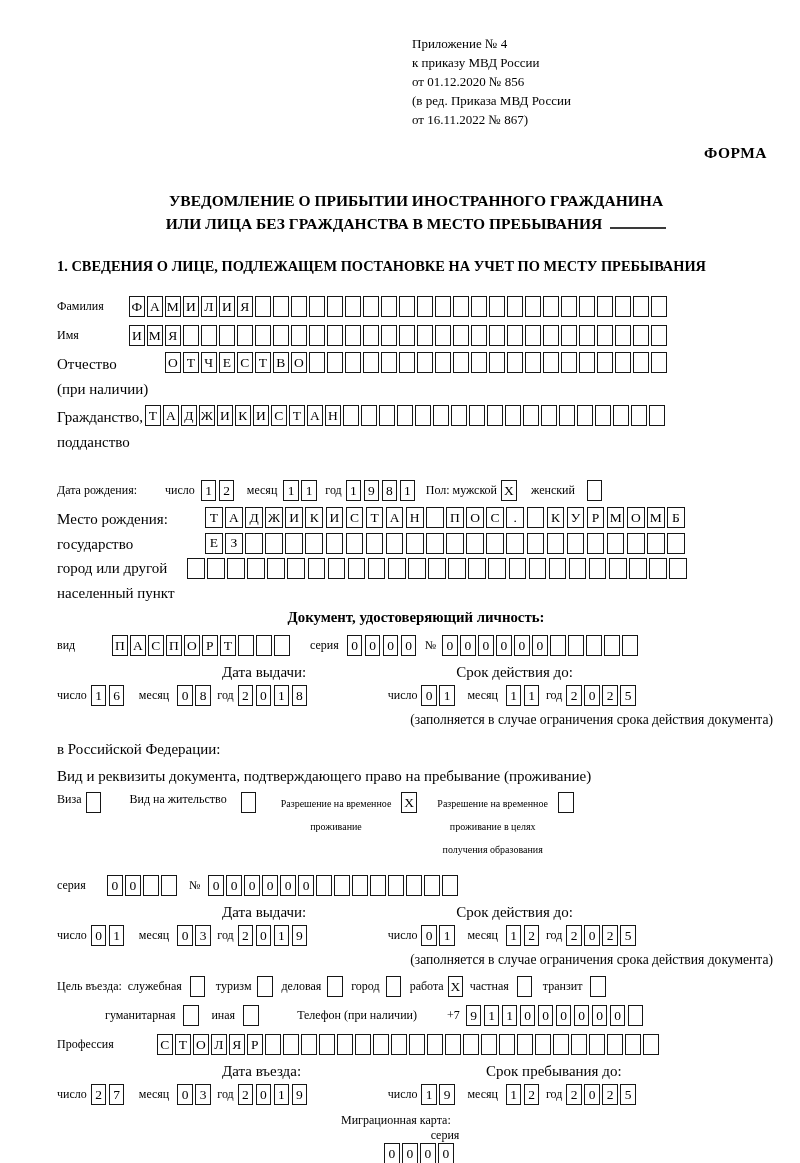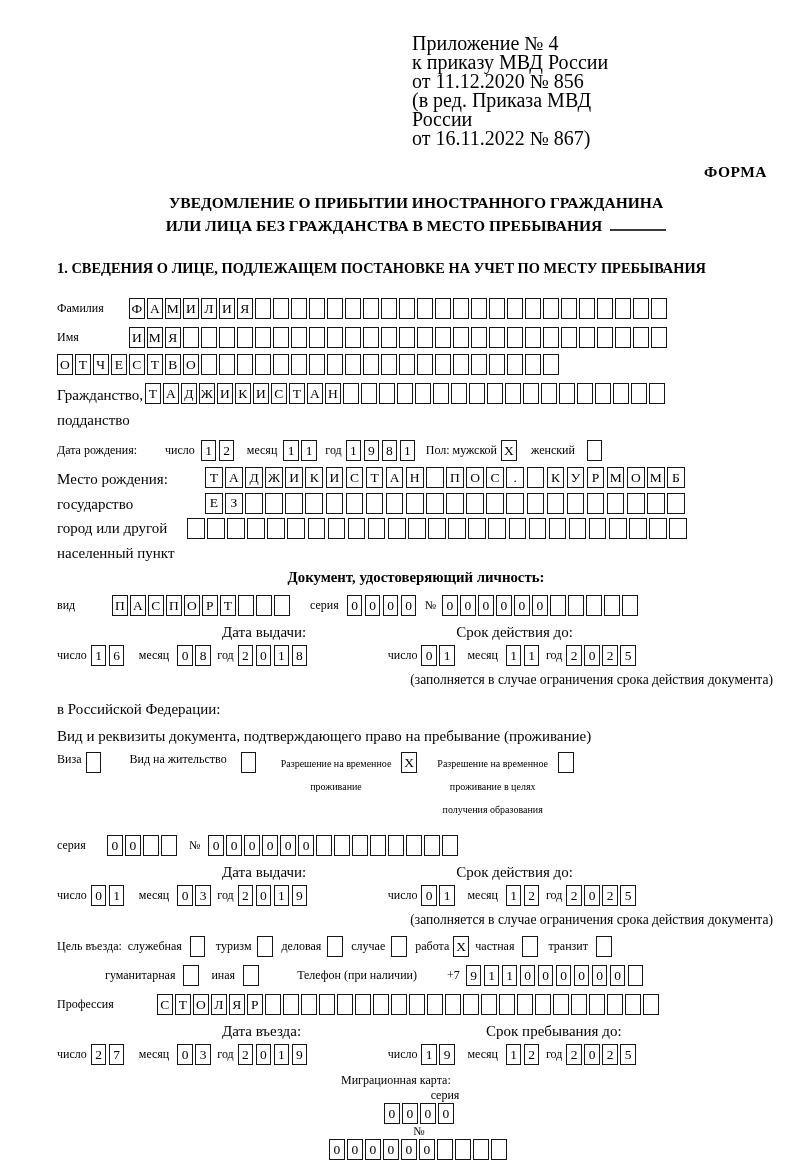--- a/index.html
+++ b/index.html
@@ -1,24 +1,24 @@
 <!DOCTYPE html>
 <html><head>
 <meta charset="utf-8">
 <style>
   * { box-sizing: border-box; }
   body { margin:0; background:#e8e8e8; font-family:"Liberation Serif", serif; }
   .page {
     width:800px; height:1163px; margin:0 auto; background:#fff; color:#000;
     padding:34px 25px 0 57px; overflow:hidden; position:relative;
   }
-  .annex { width:200px; margin-left:355px; font-size:20px; line-height:19px; }
+  .annex { width:200px; margin-left:355px; font-size:13px; line-height:19px; }
   .annex-note { }
   .forma { text-align:right; font-weight:bold; font-size:15.5px; margin:15px 8px 0 0; letter-spacing:.5px; }
-  .title { text-align:center; font-weight:bold; font-size:15.5px; line-height:23px; margin-top:10px; }
+  .title { text-align:center; font-weight:bold; font-size:15.5px; line-height:23px; margin-top:27px; }
   .title-underline { display:inline-block; width:56px; border-bottom:2px solid #3a3a3a; margin-left:8px; }
   .section1 { font-weight:bold; font-size:14.4px; margin-top:23px; white-space:nowrap; }
 
   .rows { margin-top:19px; }
   .row { display:flex; align-items:center; margin-bottom:4px; min-height:25px; }
   .row-top { align-items:flex-start; }
   .lbl { font-size:12px; flex:none; }
   .cells { display:inline-flex; flex:none; }
   .cell {
     width:15.5px; height:21px; border:1.7px solid #161616; margin-right:2.5px;
@@ -37,21 +37,21 @@
   .gap10 { margin-left:10px; } .gap12 { margin-left:12px; } .gap14 { margin-left:14px; }
 </style>
 </head>
 <body>
 
 <div class="page">
 
   <div class="annex">
     <div>Приложение № 4</div>
     <div>к приказу МВД России</div>
-    <div>от 11.12.2020 № 856</div>
+    <div>от 01.12.2020 № 856</div>
     <div class="annex-note">
       <div>(в ред. Приказа МВД России</div>
       <div>от 16.11.2022 № 867)</div>
     </div>
   </div>
 
   <div class="forma">ФОРМА</div>
 
   <div class="title">
     <div>УВЕДОМЛЕНИЕ О ПРИБЫТИИ ИНОСТРАННОГО ГРАЖДАНИНА</div>
@@ -128,20 +128,24 @@
           <span class="cell"></span>
           <span class="cell"></span>
           <span class="cell"></span>
           <span class="cell"></span>
           <span class="cell"></span>
           <span class="cell"></span>
         </span>
     </div>
 
     <div class="row row-top">
+      <span class="lblcol" style="width:108px;">
+        <div>Отчество</div>
+        <div>(при наличии)</div>
+      </span>
       <span class="cells">
           <span class="cell">О</span>
           <span class="cell">Т</span>
           <span class="cell">Ч</span>
           <span class="cell">Е</span>
           <span class="cell">С</span>
           <span class="cell">Т</span>
           <span class="cell">В</span>
           <span class="cell">О</span>
           <span class="cell"></span>
@@ -198,21 +202,21 @@
           <span class="cell"></span>
           <span class="cell"></span>
           <span class="cell"></span>
           <span class="cell"></span>
           <span class="cell"></span>
           <span class="cell"></span>
           <span class="cell"></span>
         </span>
     </div>
 
-    <div class="row" style="margin-top:6px;align-items:center;">
+    <div class="row" style="margin-top:24px;align-items:center;">
       <span class="lbl">Дата рождения:</span>
       <span class="lbl" style="margin-left:28px;">число</span>
       <span class="cells gap6">
           <span class="cell">1</span>
           <span class="cell">2</span>
         </span>
       <span class="lbl gap10">месяц</span>
       <span class="cells gap6">
           <span class="cell">1</span>
           <span class="cell">1</span>
@@ -516,21 +520,21 @@
           <span class="cell"></span>
         </span>
       <span class="lbl gap8">туризм</span>
       <span class="cells gap6">
           <span class="cell"></span>
         </span>
       <span class="lbl gap6">деловая</span>
       <span class="cells gap6">
           <span class="cell"></span>
         </span>
-      <span class="lbl gap6">случае</span>
+      <span class="lbl gap6">город</span>
       <span class="cells gap6">
           <span class="cell"></span>
         </span>
       <span class="lbl gap6">работа</span>
       <span class="cells gap4">
           <span class="cell">X</span>
         </span>
       <span class="lbl gap4">частная</span>
       <span class="cells gap8">
           <span class="cell"></span>

